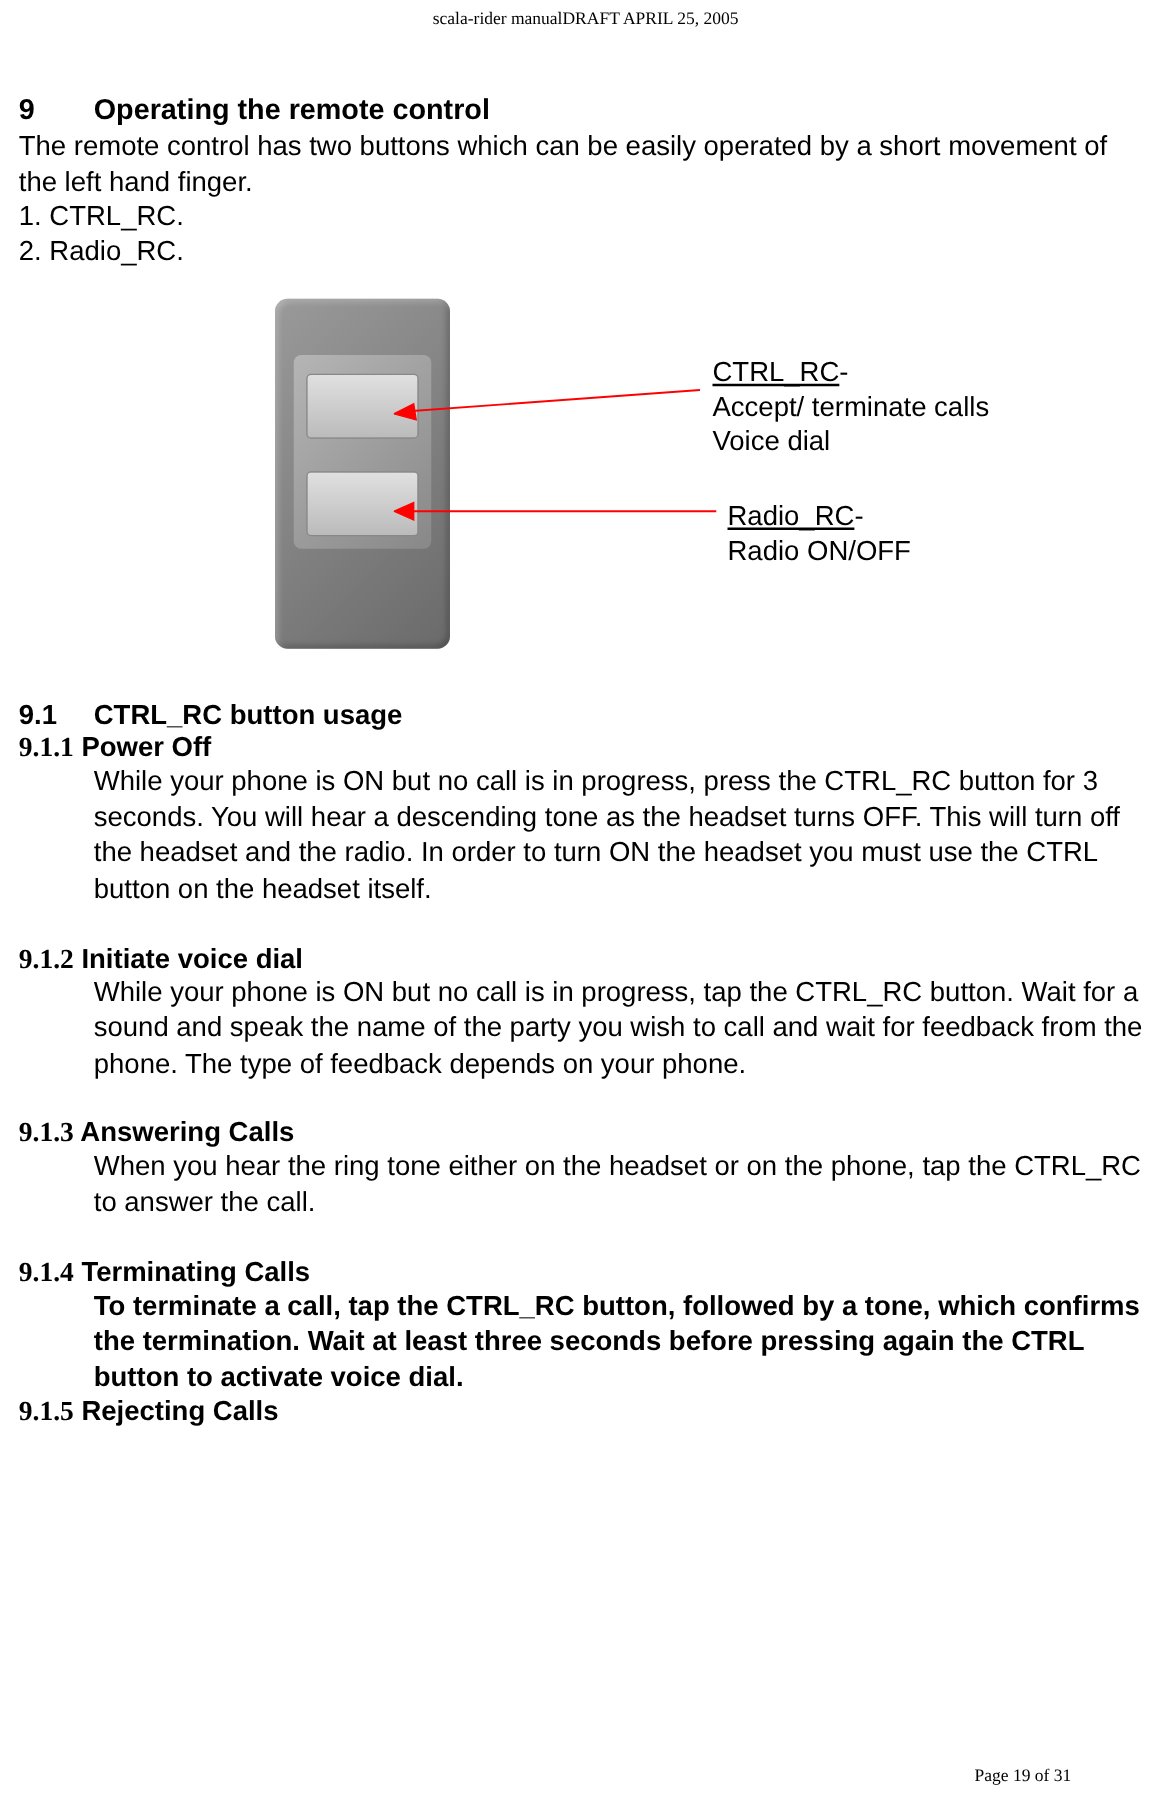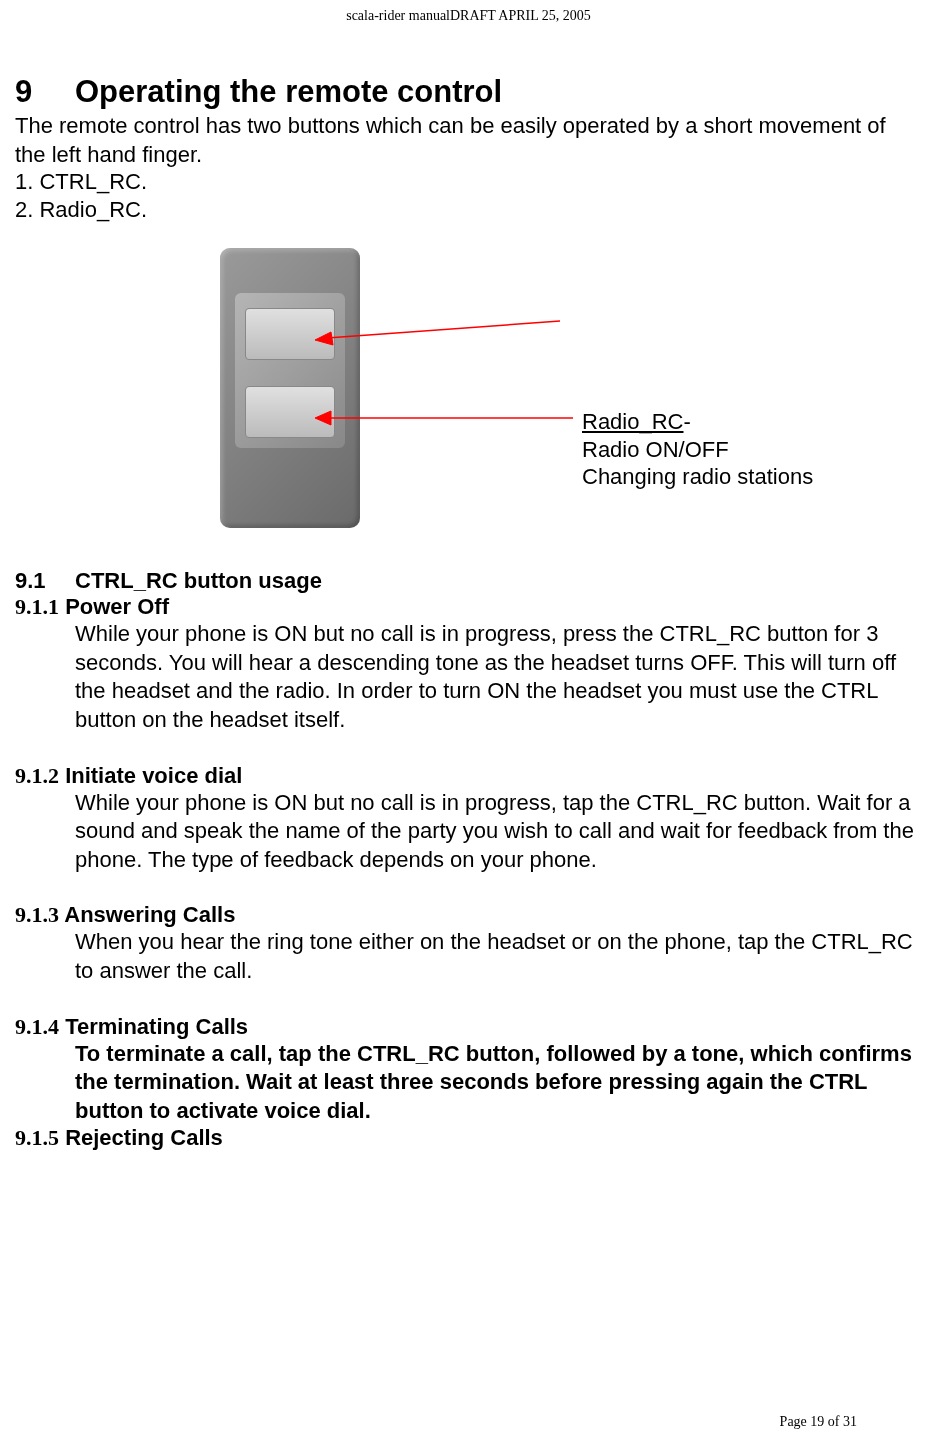--- a/index.html
+++ b/index.html
@@ -24,21 +24,21 @@
       margin-bottom: 50px;
     }
     .header-left {
       font-family: "Times New Roman", serif;
     }
     .header-right {
       font-family: "Times New Roman", serif;
     }
     .section-heading {
       font-weight: bold;
-      font-size: 31px;
+      font-size: 23px;
       margin-bottom: 2px;
     }
     .section-num {
       display: inline-block;
       width: 60px;
     }
     .intro-text {
       font-size: 22px;
       line-height: 1.3;
       margin-bottom: 0;
@@ -186,25 +186,29 @@
   <svg class="arrow" style="left:300px; top:80px; width:250px; height:30px;" viewBox="0 0 250 30">
     <line x1="245" y1="3" x2="12" y2="20" stroke="#ff0000" stroke-width="1.5"></line>
     <polygon points="0,22 16,14 18,27" fill="#ff0000"></polygon>
   </svg>
 
   <svg class="arrow" style="left:300px; top:170px; width:260px; height:20px;" viewBox="0 0 260 20">
     <line x1="258" y1="10" x2="12" y2="10" stroke="#ff0000" stroke-width="1.5"></line>
     <polygon points="0,10 16,3 16,17" fill="#ff0000"></polygon>
   </svg>
 
+  <div class="callout1">
+    <span class="underline">CTRL_RC</span>-<br>
+    <span>Accept/ terminate calls</span><br>
+    <span>Voice dial</span>
+  </div>
 
   <div class="callout2">
     <span class="underline">Radio_RC</span>-<br>
     <span>Radio ON/OFF</span><br>
-    <span>Changing radio stations</span>
   </div>
 </div>
 
 <div class="subsection-heading">
   <span class="subsection-num">9.1</span><span>CTRL_RC button usage</span>
 </div>
 
 <div class="subsub-heading">
   <span class="subsub-num">9.1.1</span>
   <span>Power Off</span>

